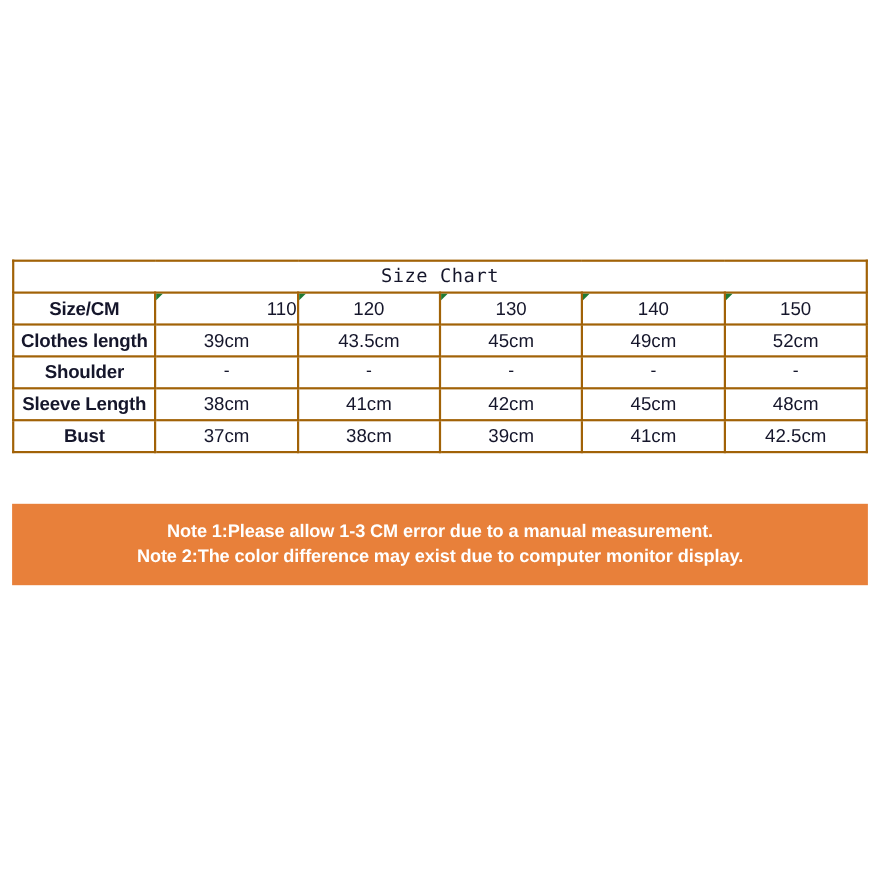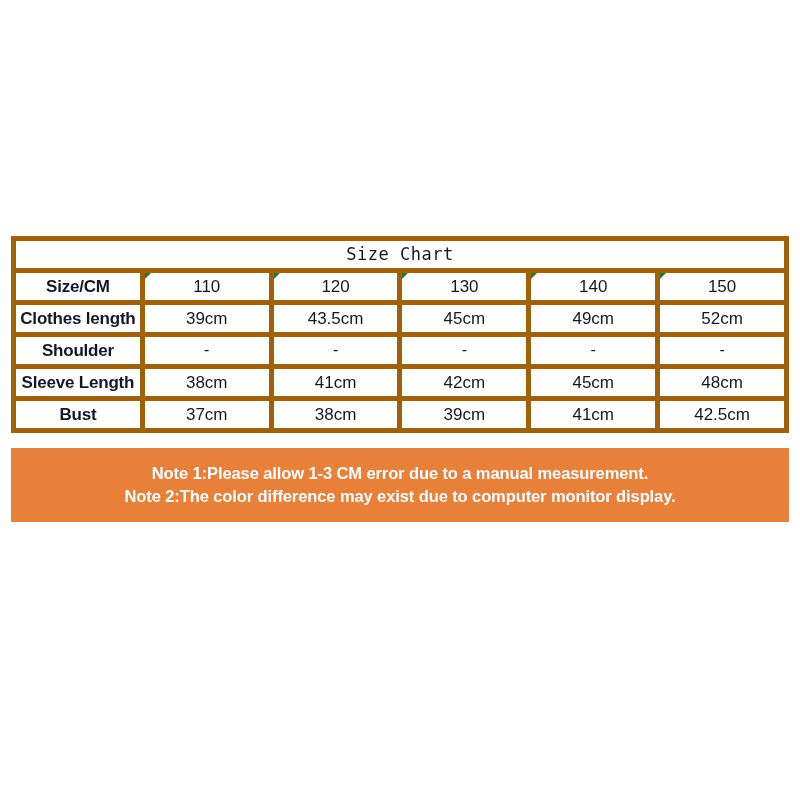--- a/index.html
+++ b/index.html
@@ -29,21 +29,21 @@
   }
 
   table.size-chart {
     width: 778px;
     border-collapse: collapse;
     table-layout: fixed;
     background: #ffffff;
   }
 
   table.size-chart td {
-    border: 5px solid #a16207;
+    border: 2px solid #a16207;
     padding: 0;
     height: 27px;
     text-align: center;
     vertical-align: middle;
     color: #15162b;
     font-size: 17px;
     line-height: 1.05;
     position: relative;
   }
 
@@ -92,21 +92,21 @@
     height: 0;
     border-left: 6px solid #1f7a34;
     border-bottom: 6px solid transparent;
     pointer-events: none;
   }
 
   
   #notes-band {
     position: absolute;
     left: 11px;
-    top: 448px;
+    top: 458px;
     width: 778px;
     height: 74px;
     background: #e8803a;
     display: flex;
     flex-direction: column;
     align-items: center;
     justify-content: center;
     box-sizing: border-box;
     padding: 2px 0 3px 0;
   }
@@ -129,21 +129,21 @@
   <div id="size-chart-block">
     <table class="size-chart">
       <tbody>
 
         <tr>
           <td class="chart-title" colspan="6">Size Chart</td>
         </tr>
 
         <tr>
           <td class="row-label" style="width: 215px;">Size/CM</td>
-          <td class="size-head" style="width: 112.6px;">
+          <td class="size-head" style="width: 112.6px; text-align: right;">
             <span class="green-flag"></span>
             <span>110</span>
           </td>
           <td class="size-head" style="width: 112.6px;">
             <span class="green-flag"></span>
             <span>120</span>
           </td>
           <td class="size-head" style="width: 112.6px; margin-left: 28px;">
             <span class="green-flag"></span>
             <span>130</span>

